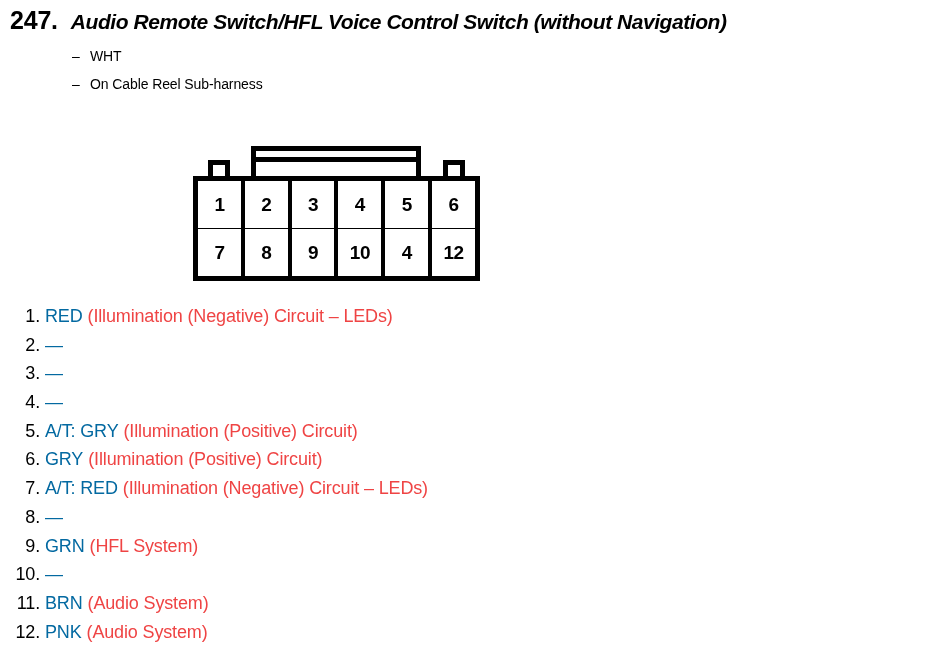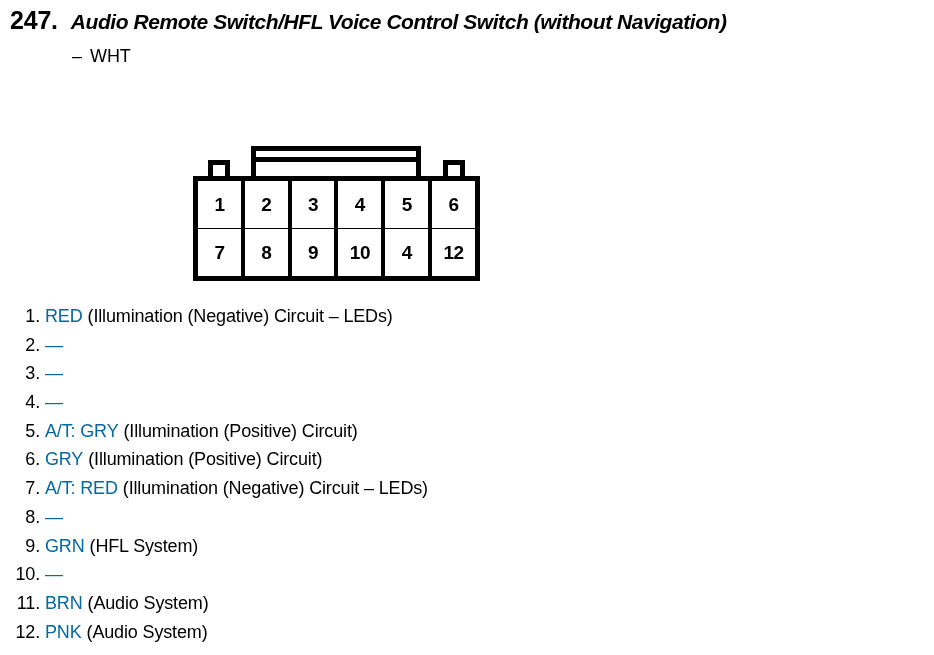--- a/index.html
+++ b/index.html
@@ -40,21 +40,21 @@
     font-style: italic;
   }
 
   
   .subnotes {
     position: absolute;
     left: 72px;
     top: 42px;
   }
   .subnote {
-    font-size: 18px;
+    font-size: 14px;
     line-height: 28px;
     white-space: nowrap;
     letter-spacing: -0.1px;
   }
   .subnote .dash {
     display: inline-block;
     width: 18px;
   }
 
   
@@ -151,34 +151,37 @@
     min-width: 40px;
     text-align: right;
     color: #000;
   }
   .pin-text {
     margin-left: 5px;
     color: #0369a1;
   }
   .pin-desc {
     margin-left: 5px;
-    color: #000000;
+    color: #ef4444;
   }
   .pin-desc:empty { margin-left: 0; }
 </style>
 </head>
 <body>
 
 <div class="header">
   <span class="header-num">247.</span><span class="header-title">Audio Remote Switch/HFL Voice Control Switch (without Navigation)</span>
 </div>
 
 <div class="subnotes">
   <div class="subnote">
     <span class="dash">–</span><span>WHT</span>
+  </div>
+  <div class="subnote">
+    <span class="dash">–</span><span>On Cable Reel Sub-harness</span>
   </div>
 </div>
 
 <div class="connector">
   <div class="center-tab"></div>
   <div class="center-tab-line"></div>
   <div class="notch left"></div>
   <div class="notch right"></div>
 
   <div class="pin-body">

